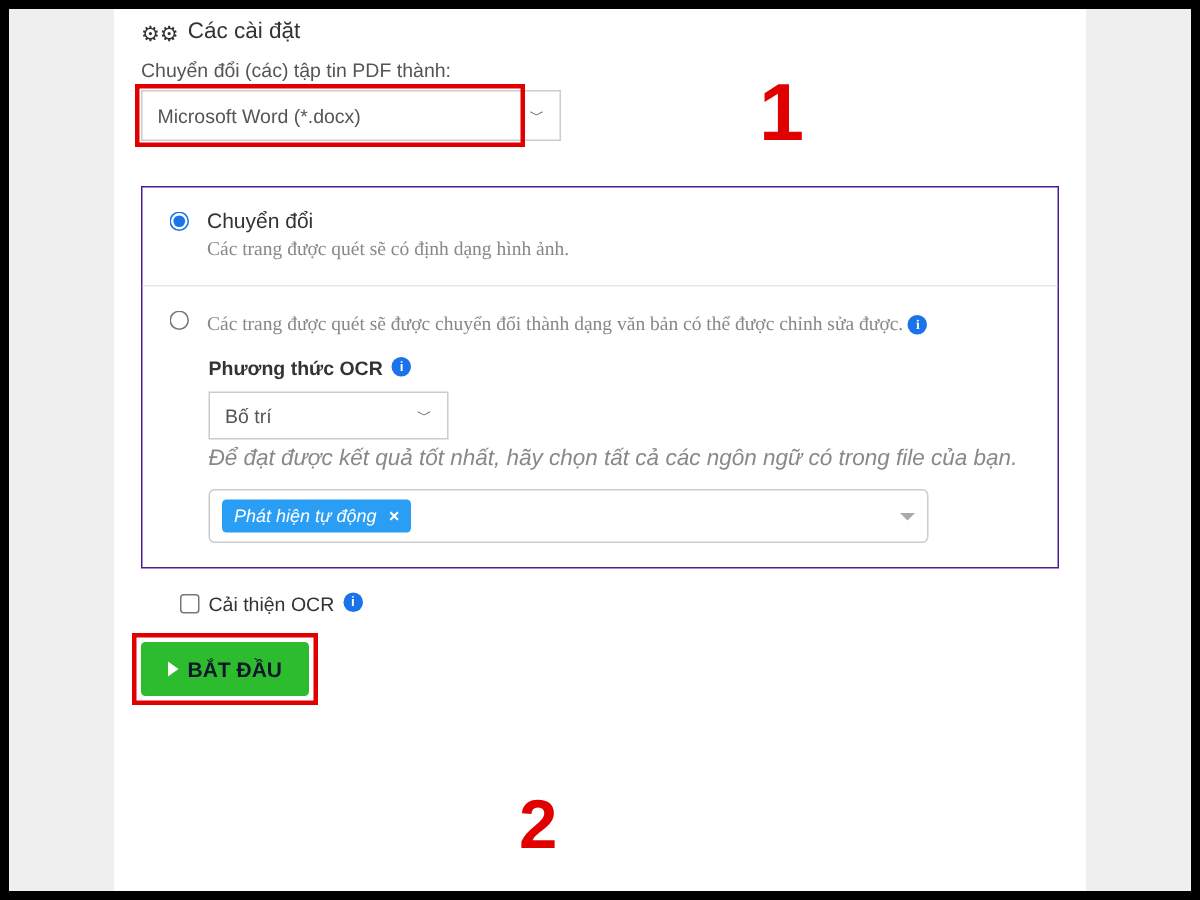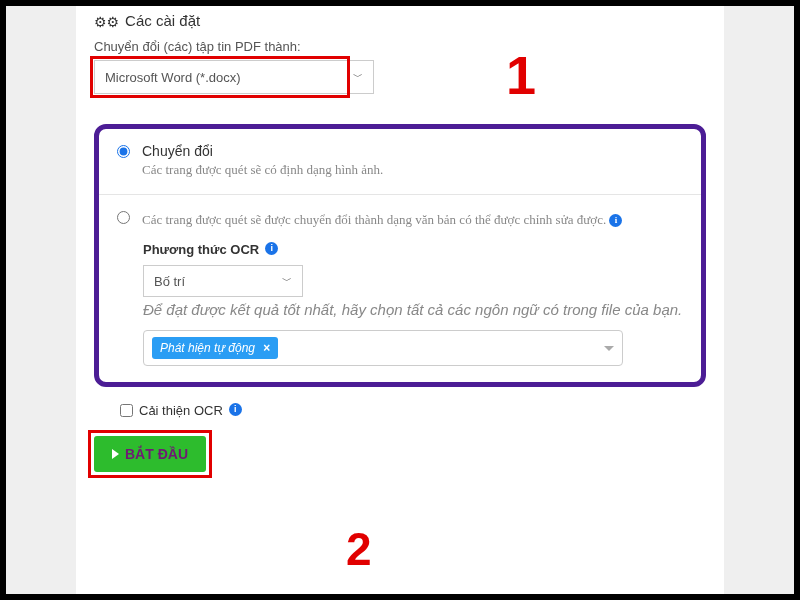--- a/index.html
+++ b/index.html
@@ -70,21 +70,21 @@
     .marker {
       position:absolute;
       font-weight: 900;
       color:#e10000;
       font-family: "Arial Black", Arial, sans-serif;
       pointer-events:none;
     }
     .marker-1 { font-size: 54px; top: 38px; left: 430px; }
     .marker-2 { font-size: 46px; bottom: 18px; left: 270px; }
 
-    .options-block { border:5px solid #4c1d95; border-radius:12px; margin-top:30px; }
+    .options-block { border:1px solid #4c1d95; border-radius:0; margin-top:30px; }
     .opt-row { padding: 14px 18px 16px 18px; }
     .opt-row + .opt-row { border-top:1px solid #e5e5e5; }
     .opt-head { display:flex; align-items:flex-start; gap:12px; }
     input[type=radio] { accent-color:#1a73e8; margin-top:2px; }
     .opt-title { font-size:14px; color:#333; font-weight:400; }
     .opt-desc { font-size:13px; color:#888; margin-top:3px;font-family:Liberation Serif, serif; }
     .opt-body { margin-left: 26px; margin-top:2px; }
     .info-icon {
       display:inline-flex; align-items:center; justify-content:center;
       width:13px; height:13px; border-radius:50%;
@@ -139,21 +139,21 @@
       border-top:5px solid #aaa;
       cursor:pointer;
     }
 
     .checkbox-row { margin-top:16px; margin-left:26px; display:flex; align-items:center; gap:6px; font-size:13px; color:#333; }
     .checkbox-row input { margin:0; }
 
     .start-wrap { position:relative; display:inline-block; margin-top:18px; }
     .start-btn {
       background:#2dbc2d;
-      color:#701a75;
+      color:#0f172a;
       border:none;
       border-radius:3px;
       padding: 10px 18px;
       font-size:14px;
       font-weight:bold;
       display:flex;
       align-items:center;
       gap:6px;
       cursor:pointer;
     }

